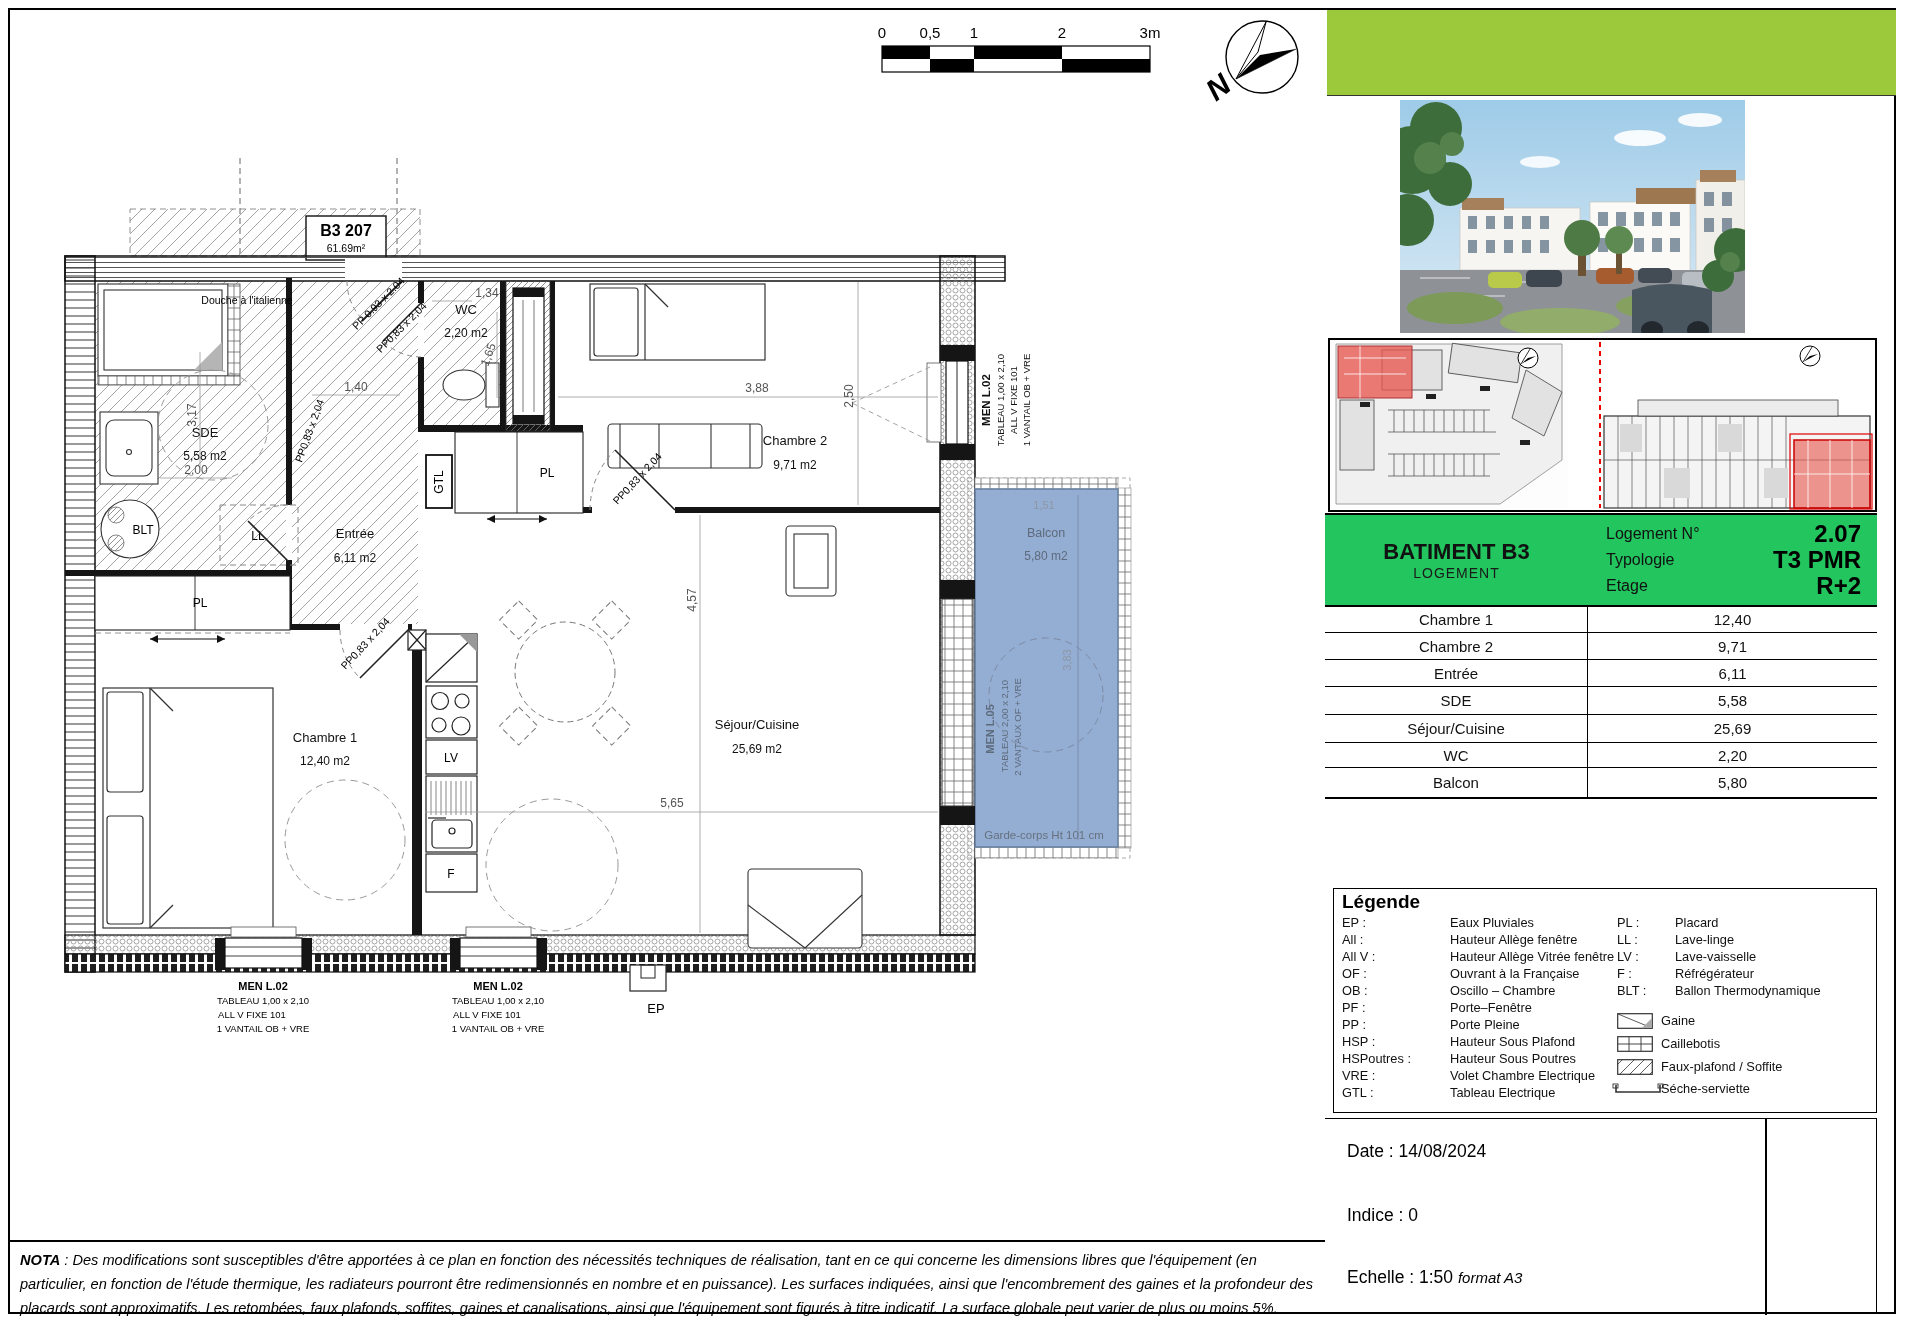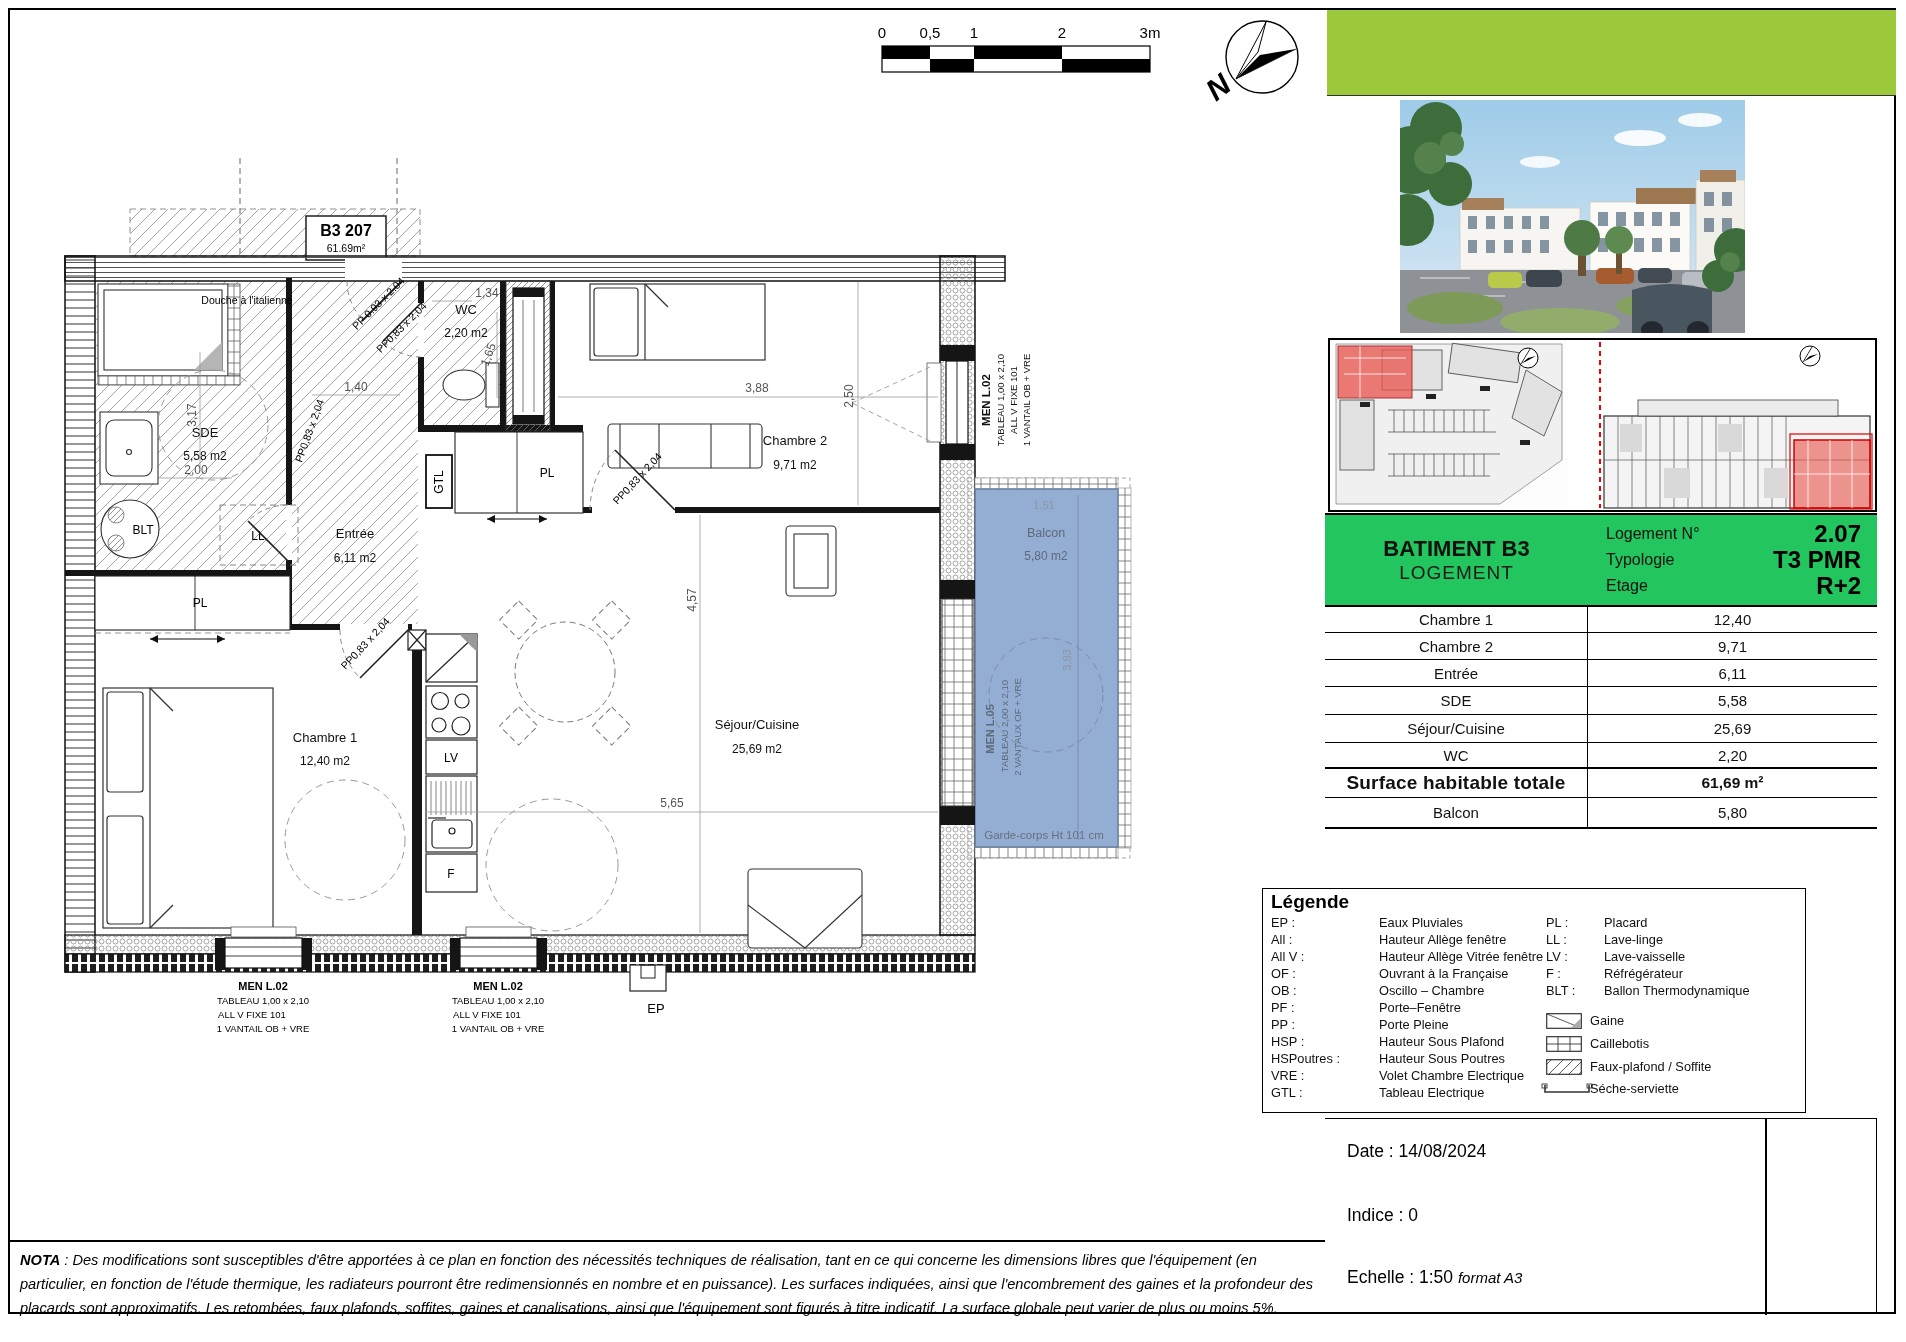--- a/index.html
+++ b/index.html
@@ -8,33 +8,33 @@
   .abs{position:absolute;}
   #sheet-border{left:8px;top:8px;width:1888px;height:1306px;border:2px solid #000;box-sizing:border-box;}
   .green-band{left:1327px;top:10px;width:569px;height:86px;background:#9cc93c;border-bottom:1px solid #333;box-sizing:border-box;}
   .photo-wrap{left:1400px;top:100px;width:345px;height:233px;}
   .miniplan{box-sizing:border-box;border:2px solid #000;background:#fff;}
   #miniplan-left{left:1328px;top:338px;width:242px;height:174px;}
   #miniplan-right{left:1568px;top:338px;width:309px;height:174px;border-left:none;}
   .info-box{left:1325px;top:513px;width:552px;height:94px;background:#22c55e;border-top:2px solid #000;border-bottom:2px solid #000;box-sizing:border-box;display:flex;}
   .info-left{width:263px;display:flex;flex-direction:column;justify-content:center;align-items:center;}
   .info-left .b1{font-size:22px;font-weight:bold;color:#111;}
-  .info-left .b2{font-size:19px;color:#1a1a1a;letter-spacing:1px;}
+  .info-left .b2{font-size:14px;color:#1a1a1a;letter-spacing:1px;}
   .info-right{flex:1;display:flex;flex-direction:column;justify-content:center;padding:0 16px 0 18px;}
   .info-row{display:flex;justify-content:space-between;align-items:flex-start;line-height:26px;}
   .info-row .lbl{font-size:16px;color:#111;}
   .info-row .val{font-size:24px;font-weight:bold;color:#000;}
   .surf-table{left:1325px;top:607px;width:552px;border-bottom:2px solid #000;box-sizing:border-box;}
   .srow{display:flex;border-bottom:1.5px solid #000;box-sizing:border-box;}
   .srow:last-child{border-bottom:none;}
   .srow .c1{width:263px;border-right:1.5px solid #000;display:flex;align-items:center;justify-content:center;font-size:15px;color:#111;box-sizing:border-box;}
   .srow .c2{flex:1;display:flex;align-items:center;justify-content:center;font-size:15px;color:#111;}
   .srow.total .c1{font-size:19px;font-weight:bold;letter-spacing:.2px;}
   .srow.total .c2{font-size:15.5px;font-weight:bold;}
-  .legend-box{left:1262px;top:888px;width:544px;height:225px;border:1.5px solid #000;box-sizing:border-box;}
+  .legend-box{left:1333px;top:888px;width:544px;height:225px;border:1.5px solid #000;box-sizing:border-box;}
   .legend-title{position:absolute;left:8px;top:2px;font-size:19px;font-weight:bold;color:#000;}
   .lrow{position:absolute;font-size:12.8px;color:#111;white-space:nowrap;}
   .lrow .abbr{display:inline-block;width:108px;}
   .lrow2 .abbr{display:inline-block;width:58px;}
   .sym-icon{position:absolute;box-sizing:border-box;}
   .cartouche{left:1325px;top:1118px;width:552px;height:196px;border-top:1.5px solid #000;border-right:1.5px solid #000;box-sizing:border-box;}
   .cart-div{position:absolute;left:440px;top:0;width:1.5px;height:196px;background:#000;}
   .cart-line{position:absolute;left:22px;font-size:17.5px;color:#000;}
   .cart-line .fmt{font-style:italic;font-size:15px;}
   .nota-box{left:8px;top:1240px;width:1317px;height:74px;border:2px solid #000;border-right:none;box-sizing:border-box;padding:6px 10px 0 10px;font-size:14.6px;line-height:24px;color:#000;}
@@ -643,24 +643,20 @@
         <div class="c2">5,58</div>
     </div>
     <div class="srow" style="height:28px">
       <div class="c1">Séjour/Cuisine</div>
         <div class="c2">25,69</div>
     </div>
     <div class="srow" style="height:25px">
       <div class="c1">WC</div>
         <div class="c2">2,20</div>
     </div>
-    <div class="srow total" style="height:30px;border-top:0.5px solid #000">
-      <div class="c1">Surface habitable totale</div>
-        <div class="c2">61,69 m²</div>
-    </div>
     <div class="srow" style="height:29px">
       <div class="c1">Balcon</div>
         <div class="c2">5,80</div>
     </div>
   </div>
 
   <div class="abs legend-box">
     <div class="legend-title">Légende</div>
     <div class="lrow" style="left:8px;top:26px"><span class="abbr">EP :</span><span>Eaux Pluviales</span></div>
     <div class="lrow" style="left:8px;top:43px"><span class="abbr">All :</span><span>Hauteur Allège fenêtre</span></div>

